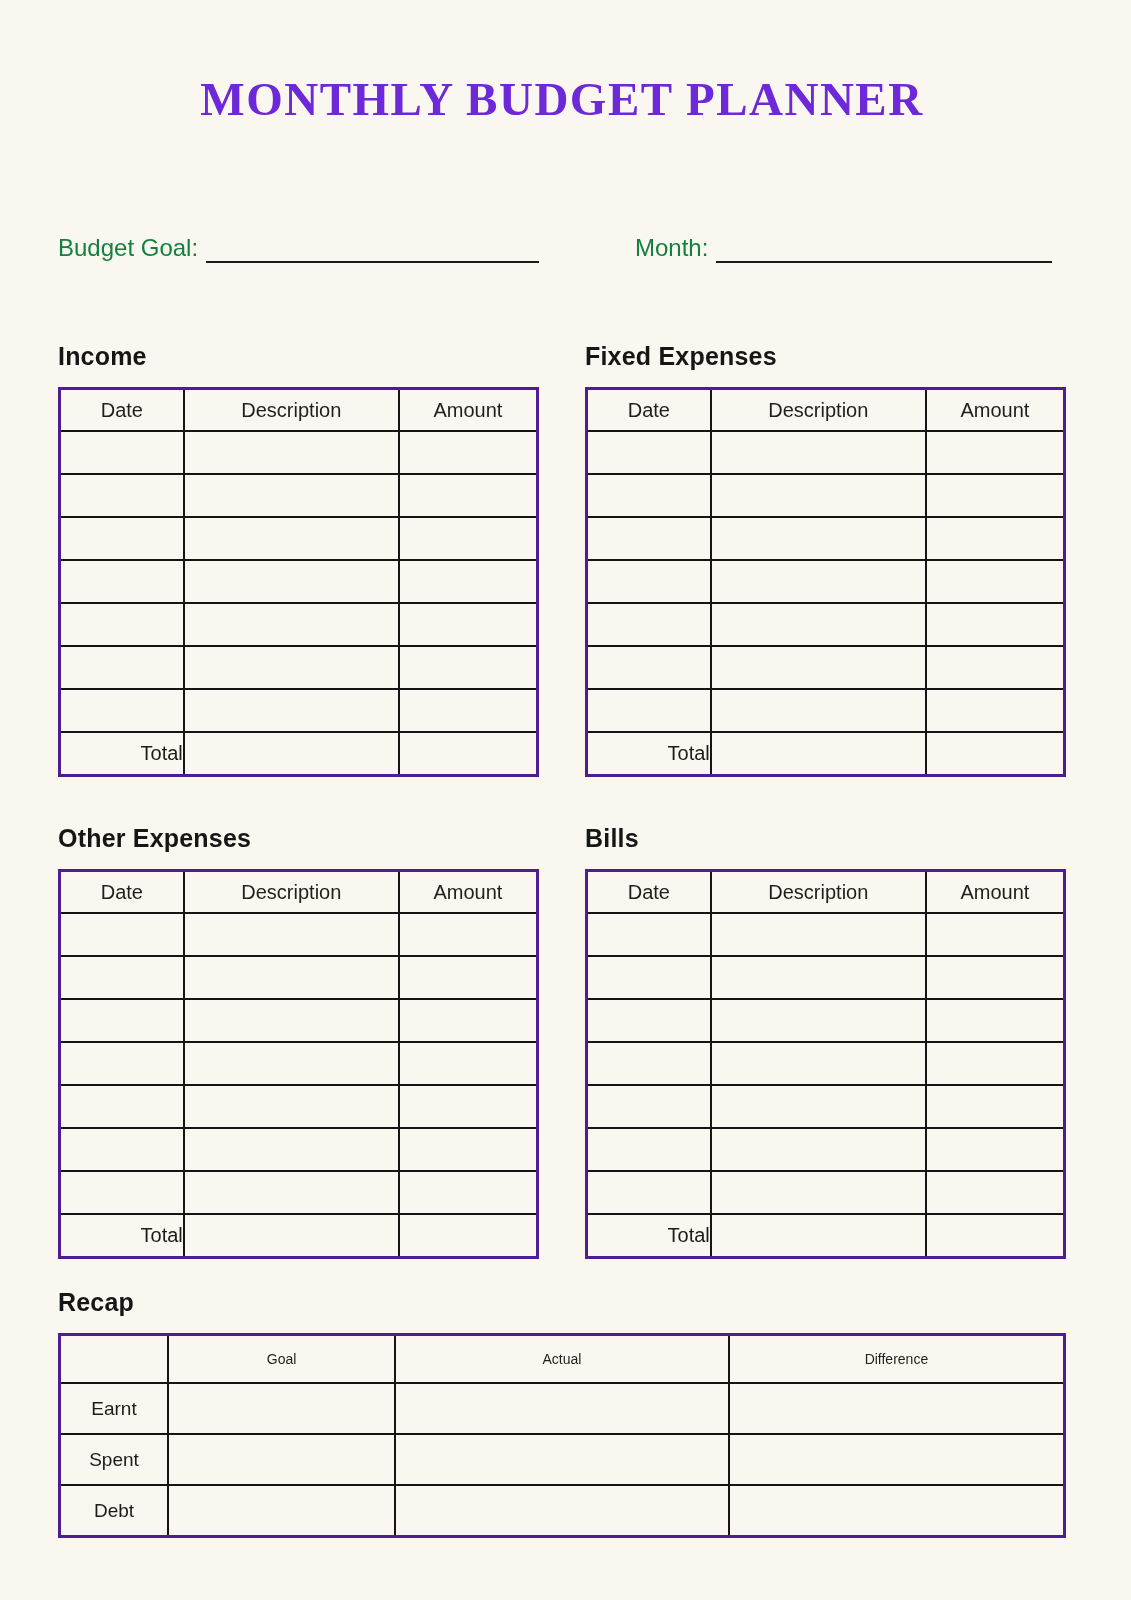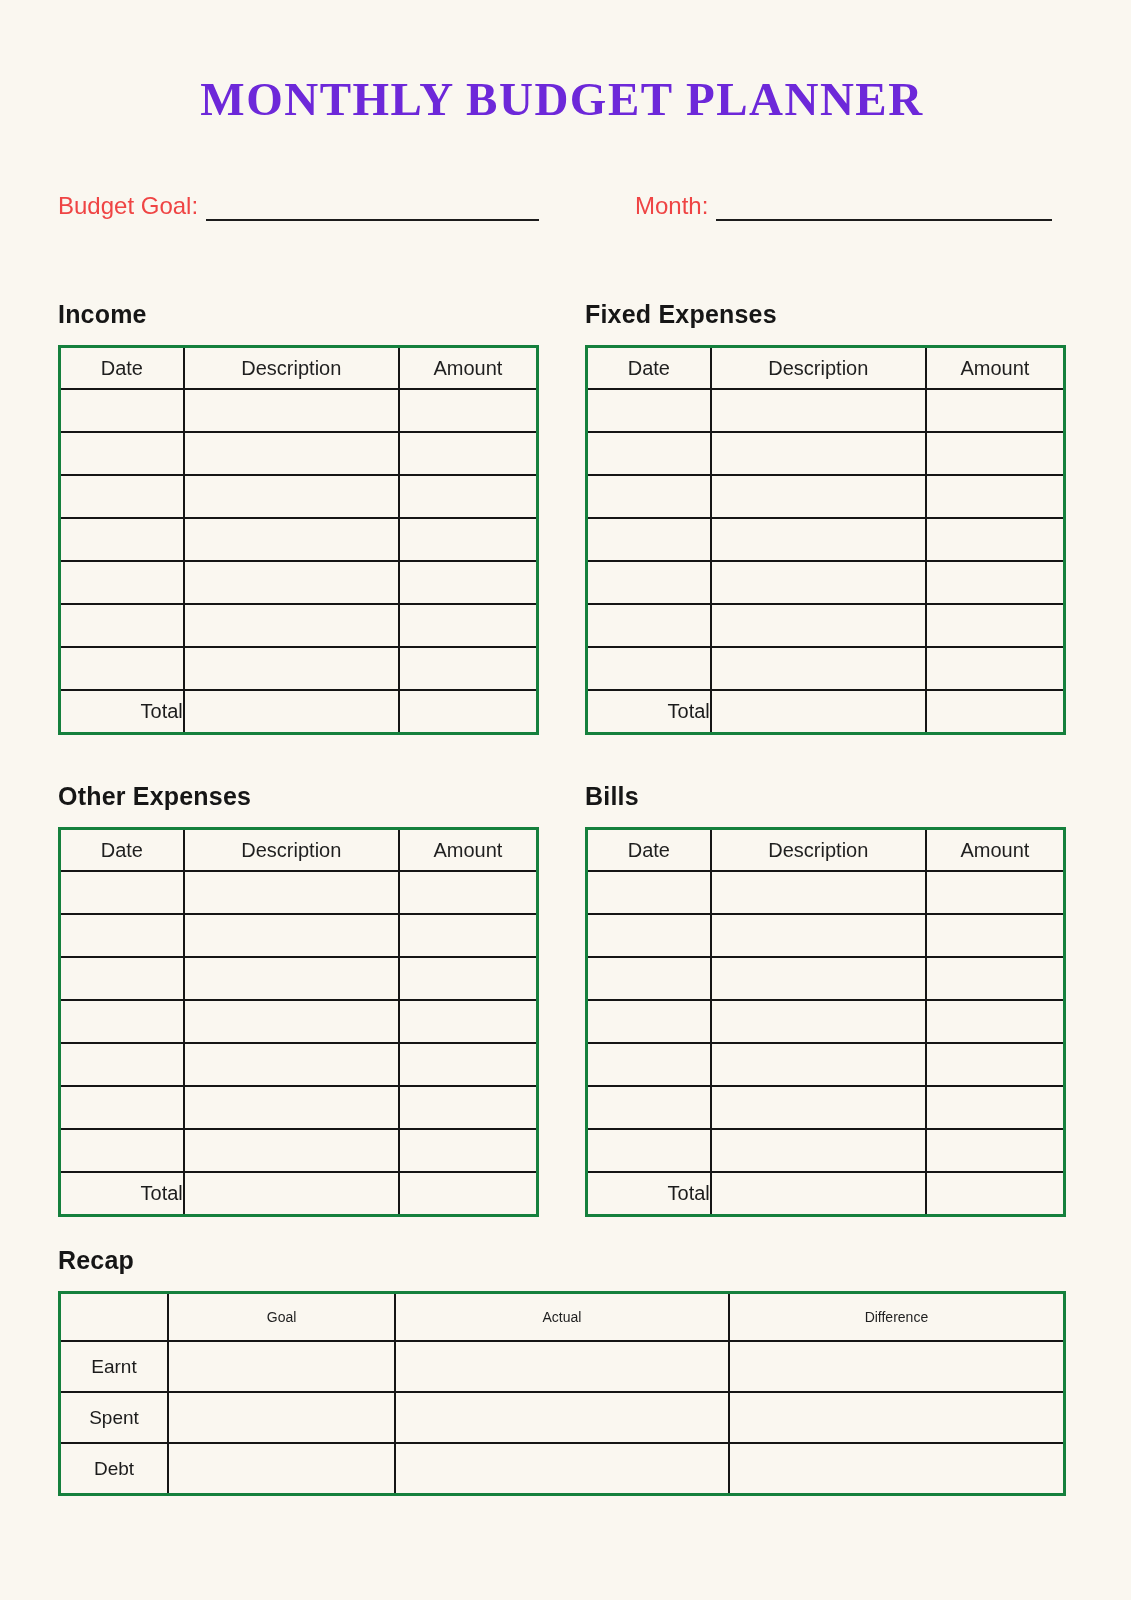--- a/index.html
+++ b/index.html
@@ -30,22 +30,23 @@
   .fields {
     display: grid;
     grid-template-columns: 1fr 1fr;
     column-gap: 46px;
     margin-top: 64px;
   }
   .field {
     display: flex;
     align-items: baseline;
     font-size: 24px;
-    color: #ef4444;
+    color: #15803d;
     line-height: 1.3;
+    margin-top: 42px;
   }
   .field .label { white-space: nowrap; padding-right: 8px; }
   .field .fill-line {
     flex: 1;
     border-bottom: 2px solid #1C1C1C;
     transform: translateY(7px);
     min-height: 1px;
     text-align: center;
   }
   .field.month-field { padding-left: 50px; padding-right: 14px; }
@@ -63,21 +64,21 @@
     font-weight: 700;
     color: #161616;
     letter-spacing: 0.2px;
     margin: 12px 0 16px 0;
     line-height: 30px;
   }
   table {
     width: 100%;
     border-collapse: collapse;
     table-layout: fixed;
-    border: 3px solid #15803d;
+    border: 3px solid #4c1d95;
   }
   th, td { border: 2px solid #151515; padding: 0; }
   th { font-weight: 400; text-align: center; }
   .detail-table th { height: 40px; font-size: 20px; color: #1F1F1F; }
   .detail-table td { height: 41px; font-size: 20px; text-align: center; }
   .detail-table .total-label-cell { text-align: right; }
 
   .recap-section { margin-top: 28px; }
   .recap-table th { height: 46px; font-size: 14px; color: #1F1F1F; }
   .recap-table td { height: 49px; font-size: 19px; text-align: center; }

